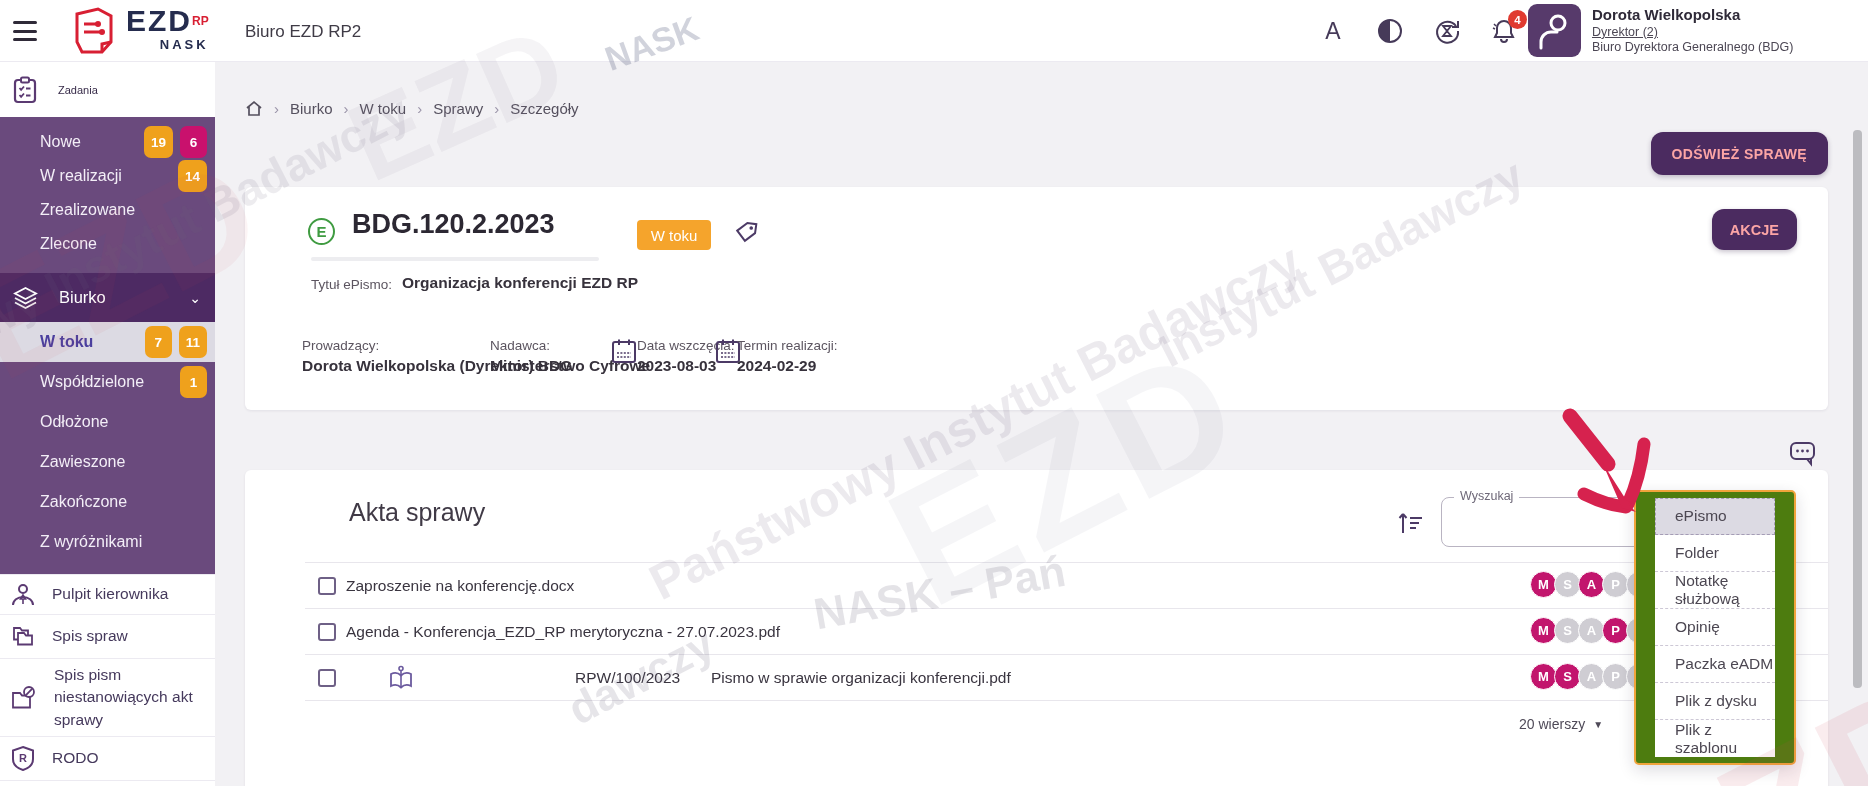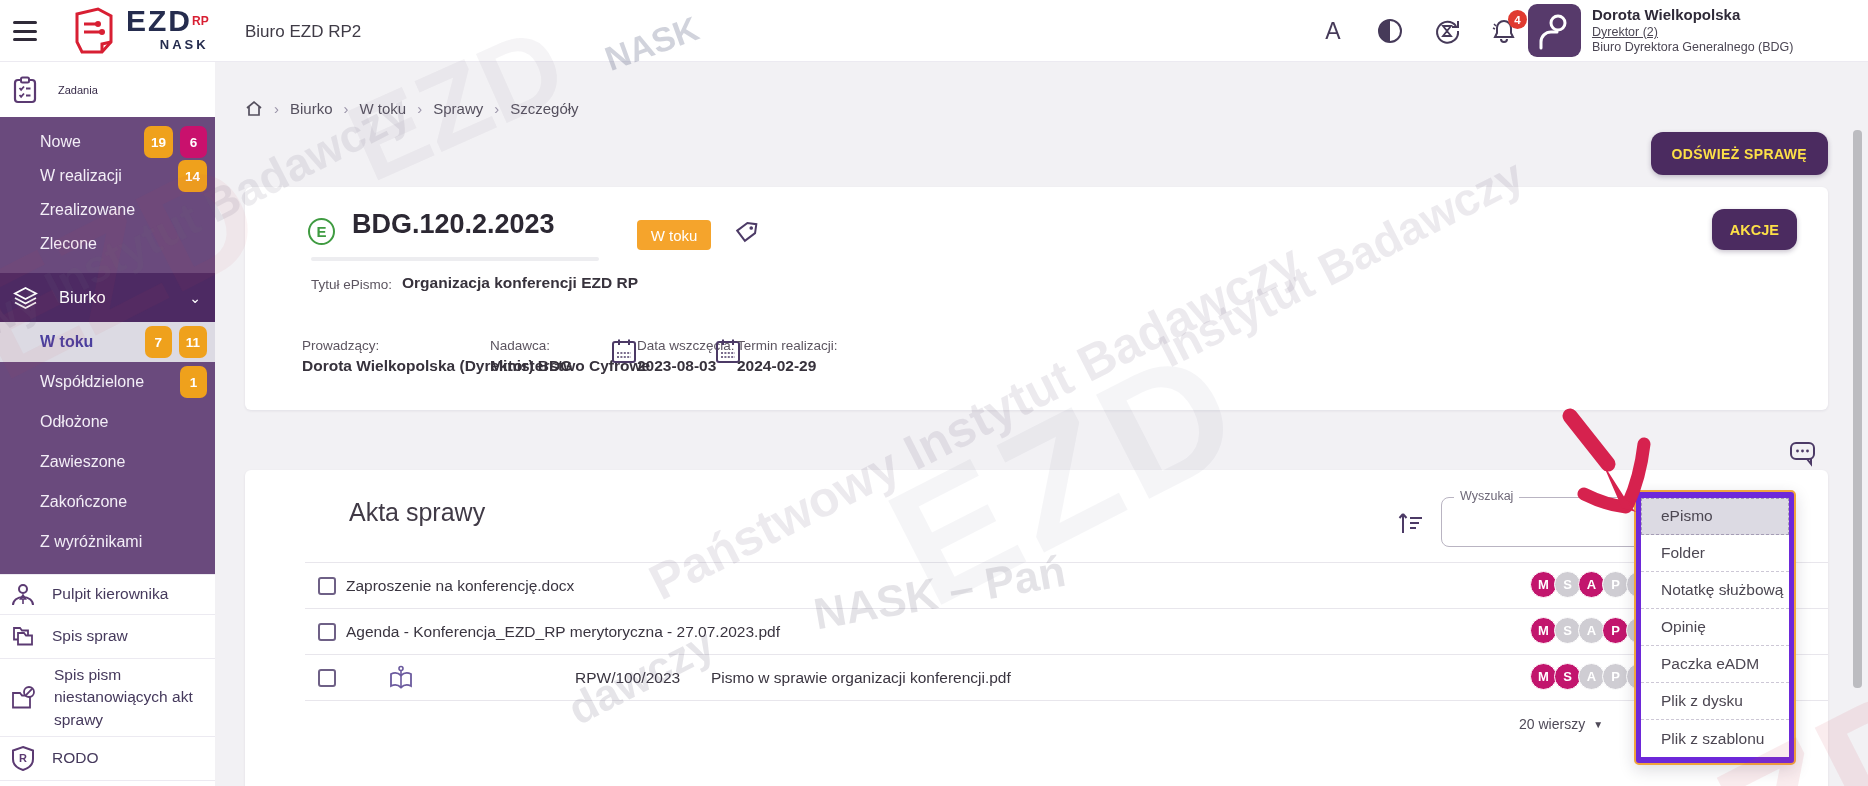--- a/index.html
+++ b/index.html
@@ -42,21 +42,21 @@
   .sb-sel { background:#dcdae3; color:#4b3f9e; font-weight:bold; }
   .sb-white-item { display:flex; align-items:center; padding:0 8px 0 10px; border-top:1px solid #eceaf1; cursor:pointer; background:#fff; }
   .sb-white-item .lbl { margin-left:16px; font-size:15.5px; color:#45395c; line-height:1.45; }
   .chev { position:absolute; right:14px; color:#fff; font-size:14px; }
 
   
   .breadcrumb { position:absolute; left:245px; top:100px; display:flex; align-items:center; gap:11px; font-size:15px; color:#55505e; z-index:2; }
   .bc-sep { color:#9a93a8; font-size:15px; }
   .bc-item { cursor:pointer; }
 
-  .btn-purple { background:#4b2b60; color:#fde047; border:none; border-radius:12px; font-family:inherit; font-weight:bold; cursor:pointer; box-shadow:0 2px 5px rgba(40,20,60,.25);margin-left:44px; }
+  .btn-purple { background:#4b2b60; color:#fca5a5; border:none; border-radius:12px; font-family:inherit; font-weight:bold; cursor:pointer; box-shadow:0 2px 5px rgba(40,20,60,.25);margin-left:44px; }
   .refresh-btn { position:absolute; right:40px; top:132px; height:43px; padding:0 21px; font-size:14px; letter-spacing:.4px; z-index:2; }
 
   .card { position:absolute; left:245px; width:1583px; background:#fff; border-radius:6px; box-shadow:0 1px 3px rgba(40,30,60,.08); }
   .case-card { top:187px; height:223px; z-index:2; }
   .e-badge { position:absolute; left:63px; top:31px; width:27px; height:27px; border-radius:50%; border:2px solid #3f9b41; color:#3f9b41; font-size:15px; font-weight:bold; display:flex; align-items:center; justify-content:center; }
   .case-sig { position:absolute; left:107px; top:22px; font-size:27px; font-weight:bold; color:#2c2833; }
   .sig-line { position:absolute; left:66px; top:70px; width:288px; height:4px; background:#ededf0; border-radius:2px; }
   .status-badge { position:absolute; left:392px; top:33px; width:74px; height:30px; background:#f5a42c; color:#fff; font-size:15px; border-radius:4px; display:flex; align-items:center; justify-content:center; }
   .tag-btn { position:absolute; left:489px; top:33px; width:26px; height:26px; cursor:pointer; }
   .akcje-btn { position:absolute; right:31px; top:22px; height:41px; padding:0 18px; font-size:14.5px; }
@@ -84,21 +84,21 @@
   .fname-a { left:41px; }
   .book-ic { position:absolute; left:83px; top:10px; width:26px; height:26px; }
   .rpw { position:absolute; left:270px; top:14px; font-size:15.5px; color:#3a3540; }
   .row3-name { left:406px; }
   .avrow { position:absolute; left:1285px; display:flex; }
   .av { width:27px; height:27px; border-radius:50%; color:#fff; font-size:13px; font-weight:bold; display:flex; align-items:center; justify-content:center; margin-right:-3px; position:relative; border:1px solid #fff; }
   .pager { position:absolute; left:1274px; top:246px; font-size:14px; color:#4f4a58; display:flex; align-items:center; gap:8px; cursor:pointer; }
   .caret { font-size:10px; color:#4f4a58; }
 
   
-  .menu { position:absolute; left:1634px; top:490px; width:162px; background:#6d28d9; border:2px solid #f0a43c; border-radius:5px; z-index:45; padding:6px 5px; box-shadow:0 5px 16px rgba(30,20,50,.15); }
+  .menu { position:absolute; left:1634px; top:490px; width:162px; background:#4d7c0f; border:2px solid #f0a43c; border-radius:5px; z-index:45; padding:6px 19px; box-shadow:0 5px 16px rgba(30,20,50,.15); }
   .menu-item { height:37px; display:flex; align-items:center; padding-left:20px; font-size:15.5px; color:#4c4752; border-bottom:1px dashed #cdc8d6; cursor:pointer; background:#fff; }
   .menu-item:last-child { border-bottom:none; }
   .menu-item.selected { background:#dcdae3; outline:1px dashed #a49cb5; outline-offset:-1px; }
 
   .hand-arrow { position:absolute; left:1556px; top:408px; z-index:50; pointer-events:none; }
 
   .scroll-thumb { position:absolute; left:1853px; top:130px; width:9px; height:558px; background:#bcbcc0; border-radius:4px; z-index:30; cursor:pointer; }
 
   
   .wm { position:absolute; z-index:70; pointer-events:none; font-weight:bold; white-space:nowrap; transform-origin:left top; }

